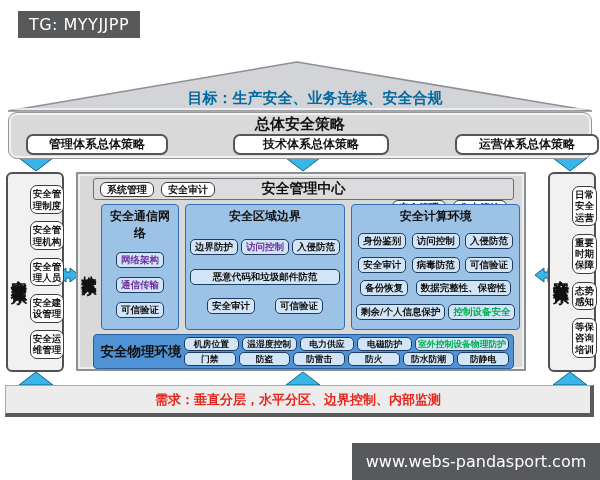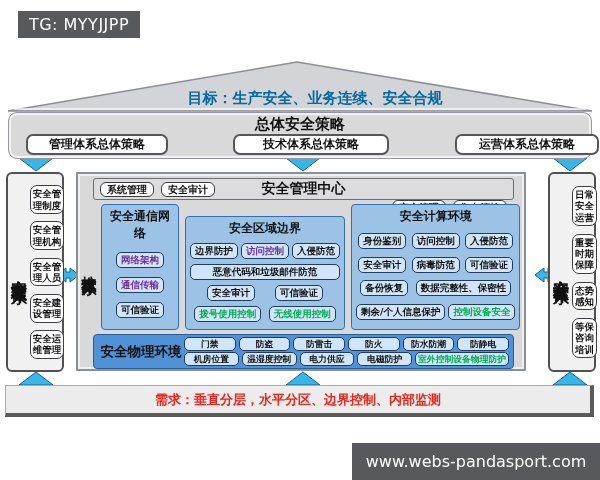--- a/index.html
+++ b/index.html
@@ -40,21 +40,21 @@
   .mgmt{position:absolute;left:15px;top:4px;width:421px;height:22px;background:#dcdcde;border:1px solid #6e6e72;
         border-radius:3px;display:flex;align-items:center;gap:7px;padding:0 6px;box-sizing:border-box;}
   .mbox{background:#fff;border:1.5px solid #3c3c40;border-radius:6px;font-weight:bold;font-size:10px;
         padding:0 6px;line-height:13px;white-space:nowrap;}
   .mgmt-title{flex:1;text-align:center;font-weight:bold;font-size:14px;}
   .tech-label{position:absolute;left:1px;top:30px;width:19px;height:126px;font-size:15px;letter-spacing:1px;}
 
   .panels{position:absolute;left:23px;top:30px;width:413px;height:126px;display:flex;gap:6px;}
   .panel{background:#9cc2e6;border:1.5px solid #2e6fb7;border-radius:4px;display:flex;flex-direction:column;
          padding:2px 3px;box-sizing:border-box;}
-  .panel0{flex:0 0 78px;}.panel1{flex:0 0 146px;margin-top:12px;}.panel2{flex:1;}
+  .panel0{flex:0 0 78px;}.panel1{flex:0 0 146px;}.panel2{flex:1;}
   .panel-title{text-align:center;font-weight:bold;font-size:12px;padding:1px 0;}
   .prows{flex:1;display:flex;flex-direction:column;justify-content:space-evenly;}
   .prow{display:flex;justify-content:space-evenly;align-items:center;gap:3px;padding:0 1px;}
   .bluebox{background:#d2e5f8;border:1.3px solid #1c3c63;border-radius:5px;font-weight:bold;font-size:9.5px;
            line-height:12px;padding:1px 4px;text-align:center;white-space:nowrap;color:#101010;}
   .wide{flex:1;}
   .c-purple{color:#7030a0;}
   .c-green{color:#00b050;}
 
   .physical{position:absolute;left:15px;top:160px;width:421px;height:35px;background:#4f93d6;
@@ -152,24 +152,20 @@
               <div class="bluebox c-purple">访问控制</div>
               <div class="bluebox">入侵防范</div>
             </div>
             <div class="prow">
               <div class="bluebox wide">恶意代码和垃圾邮件防范</div>
             </div>
             <div class="prow">
               <div class="bluebox">安全审计</div>
               <div class="bluebox">可信验证</div>
             </div>
-            <div class="prow">
-              <div class="bluebox c-green">拨号使用控制</div>
-              <div class="bluebox c-green">无线使用控制</div>
-            </div>
           </div>
         </div>
         <div class="panel panel2">
           <div class="panel-title">安全计算环境</div>
           <div class="prows">
             <div class="prow">
               <div class="bluebox">身份鉴别</div>
               <div class="bluebox">访问控制</div>
               <div class="bluebox">入侵防范</div>
             </div>
@@ -185,35 +181,35 @@
             <div class="prow">
               <div class="bluebox">剩余/个人信息保护</div>
               <div class="bluebox c-green">控制设备安全</div>
             </div>
           </div>
         </div>
       </div>
     <div class="physical">
       <div class="phys-title">安全物理环境</div>
       <div class="phys-rows">
+          <div class="phys-row">
+            <div class="bluebox">机房位置</div>
+            <div class="bluebox">温湿度控制</div>
+            <div class="bluebox">电力供应</div>
+            <div class="bluebox">电磁防护</div>
+            <div class="bluebox c-green">室外控制设备物理防护</div>
+          </div>
           <div class="phys-row">
             <div class="bluebox">门禁</div>
             <div class="bluebox">防盗</div>
             <div class="bluebox">防雷击</div>
             <div class="bluebox">防火</div>
             <div class="bluebox">防水防潮</div>
             <div class="bluebox">防静电</div>
           </div>
-          <div class="phys-row">
-            <div class="bluebox">机房位置</div>
-            <div class="bluebox">温湿度控制</div>
-            <div class="bluebox">电力供应</div>
-            <div class="bluebox">电磁防护</div>
-            <div class="bluebox c-green">室外控制设备物理防护</div>
-          </div>
         </div>
     </div>
   </div>
 
   <div class="pillar pillar-right">
     <div class="vtitle">安全运营体系</div>
     <div class="pboxes">
         <div class="pbox">日常安全运营</div>
         <div class="pbox">重要时期保障</div>
         <div class="pbox">态势感知</div>

